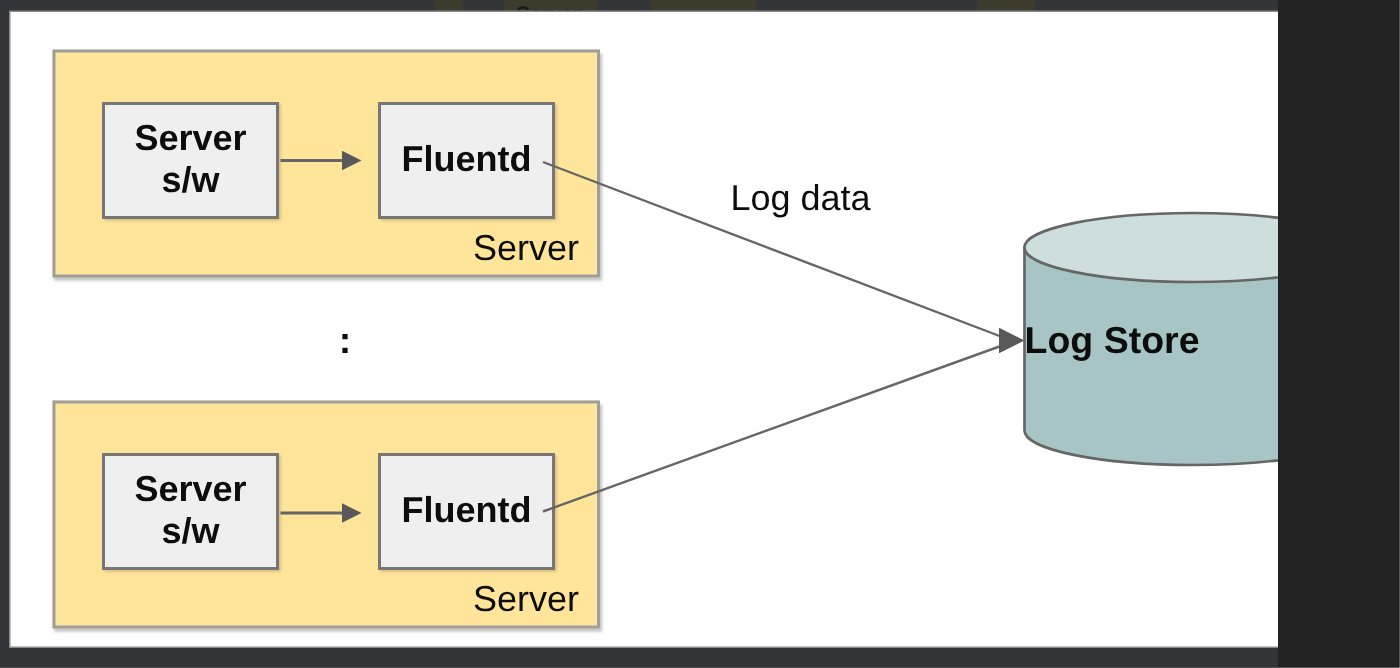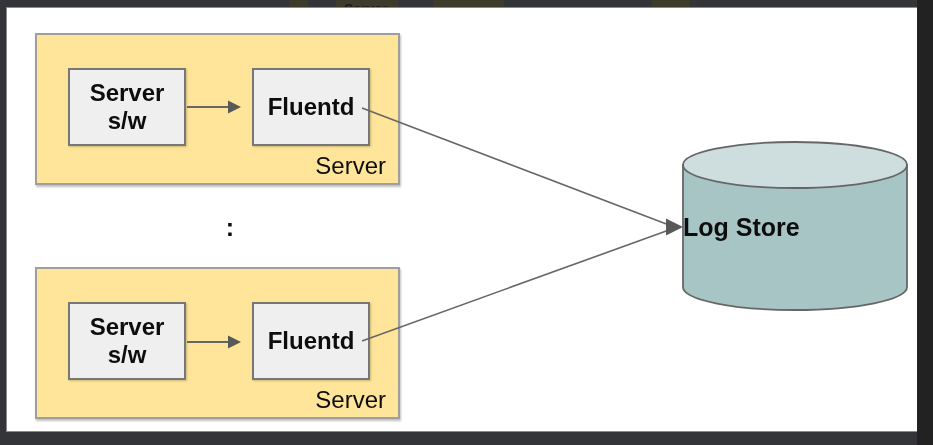--- a/index.html
+++ b/index.html
@@ -1,18 +1,18 @@
 <!DOCTYPE html>
 <html><head>
 <meta charset="utf-8">
 <style>
   html,body{margin:0;padding:0;background:#222;}
   .screen{
     position:relative;
-    width:917px;height:445px;
+    width:852px;height:445px;
     background:#333538;
     overflow:hidden;
     font-family:"Liberation Sans","DejaVu Sans",sans-serif;
     color:#0d0d0d;
   }
   
   .sliver-rect{
     position:absolute;top:0;height:8px;
     background:#3d3c2c;
     overflow:hidden;
@@ -119,17 +119,18 @@
       <line x1="355" y1="100" x2="662" y2="217" stroke="#666666" stroke-width="1.6"></line>
       <line x1="355" y1="333" x2="662" y2="222" stroke="#666666" stroke-width="1.6"></line>
       <polygon points="676,219 659,210.5 659,227.5" fill="#595959"></polygon>
 
       <path d="M676,157 L676,279 A112,23 0 0 0 900,279 L900,157 Z" fill="#A8C5C6" stroke="#666666" stroke-width="1.8"></path>
       <ellipse cx="788" cy="157" rx="112" ry="23" fill="#CEDEDF" stroke="#666666" stroke-width="1.8"></ellipse>
     </svg>
 
     <div class="ellipsis">:</div>
 
+    <div class="flow-label">Log data</div>
 
     <div class="store-label">Log Store</div>
 
   </div>
 </div>
 
 </body></html>

